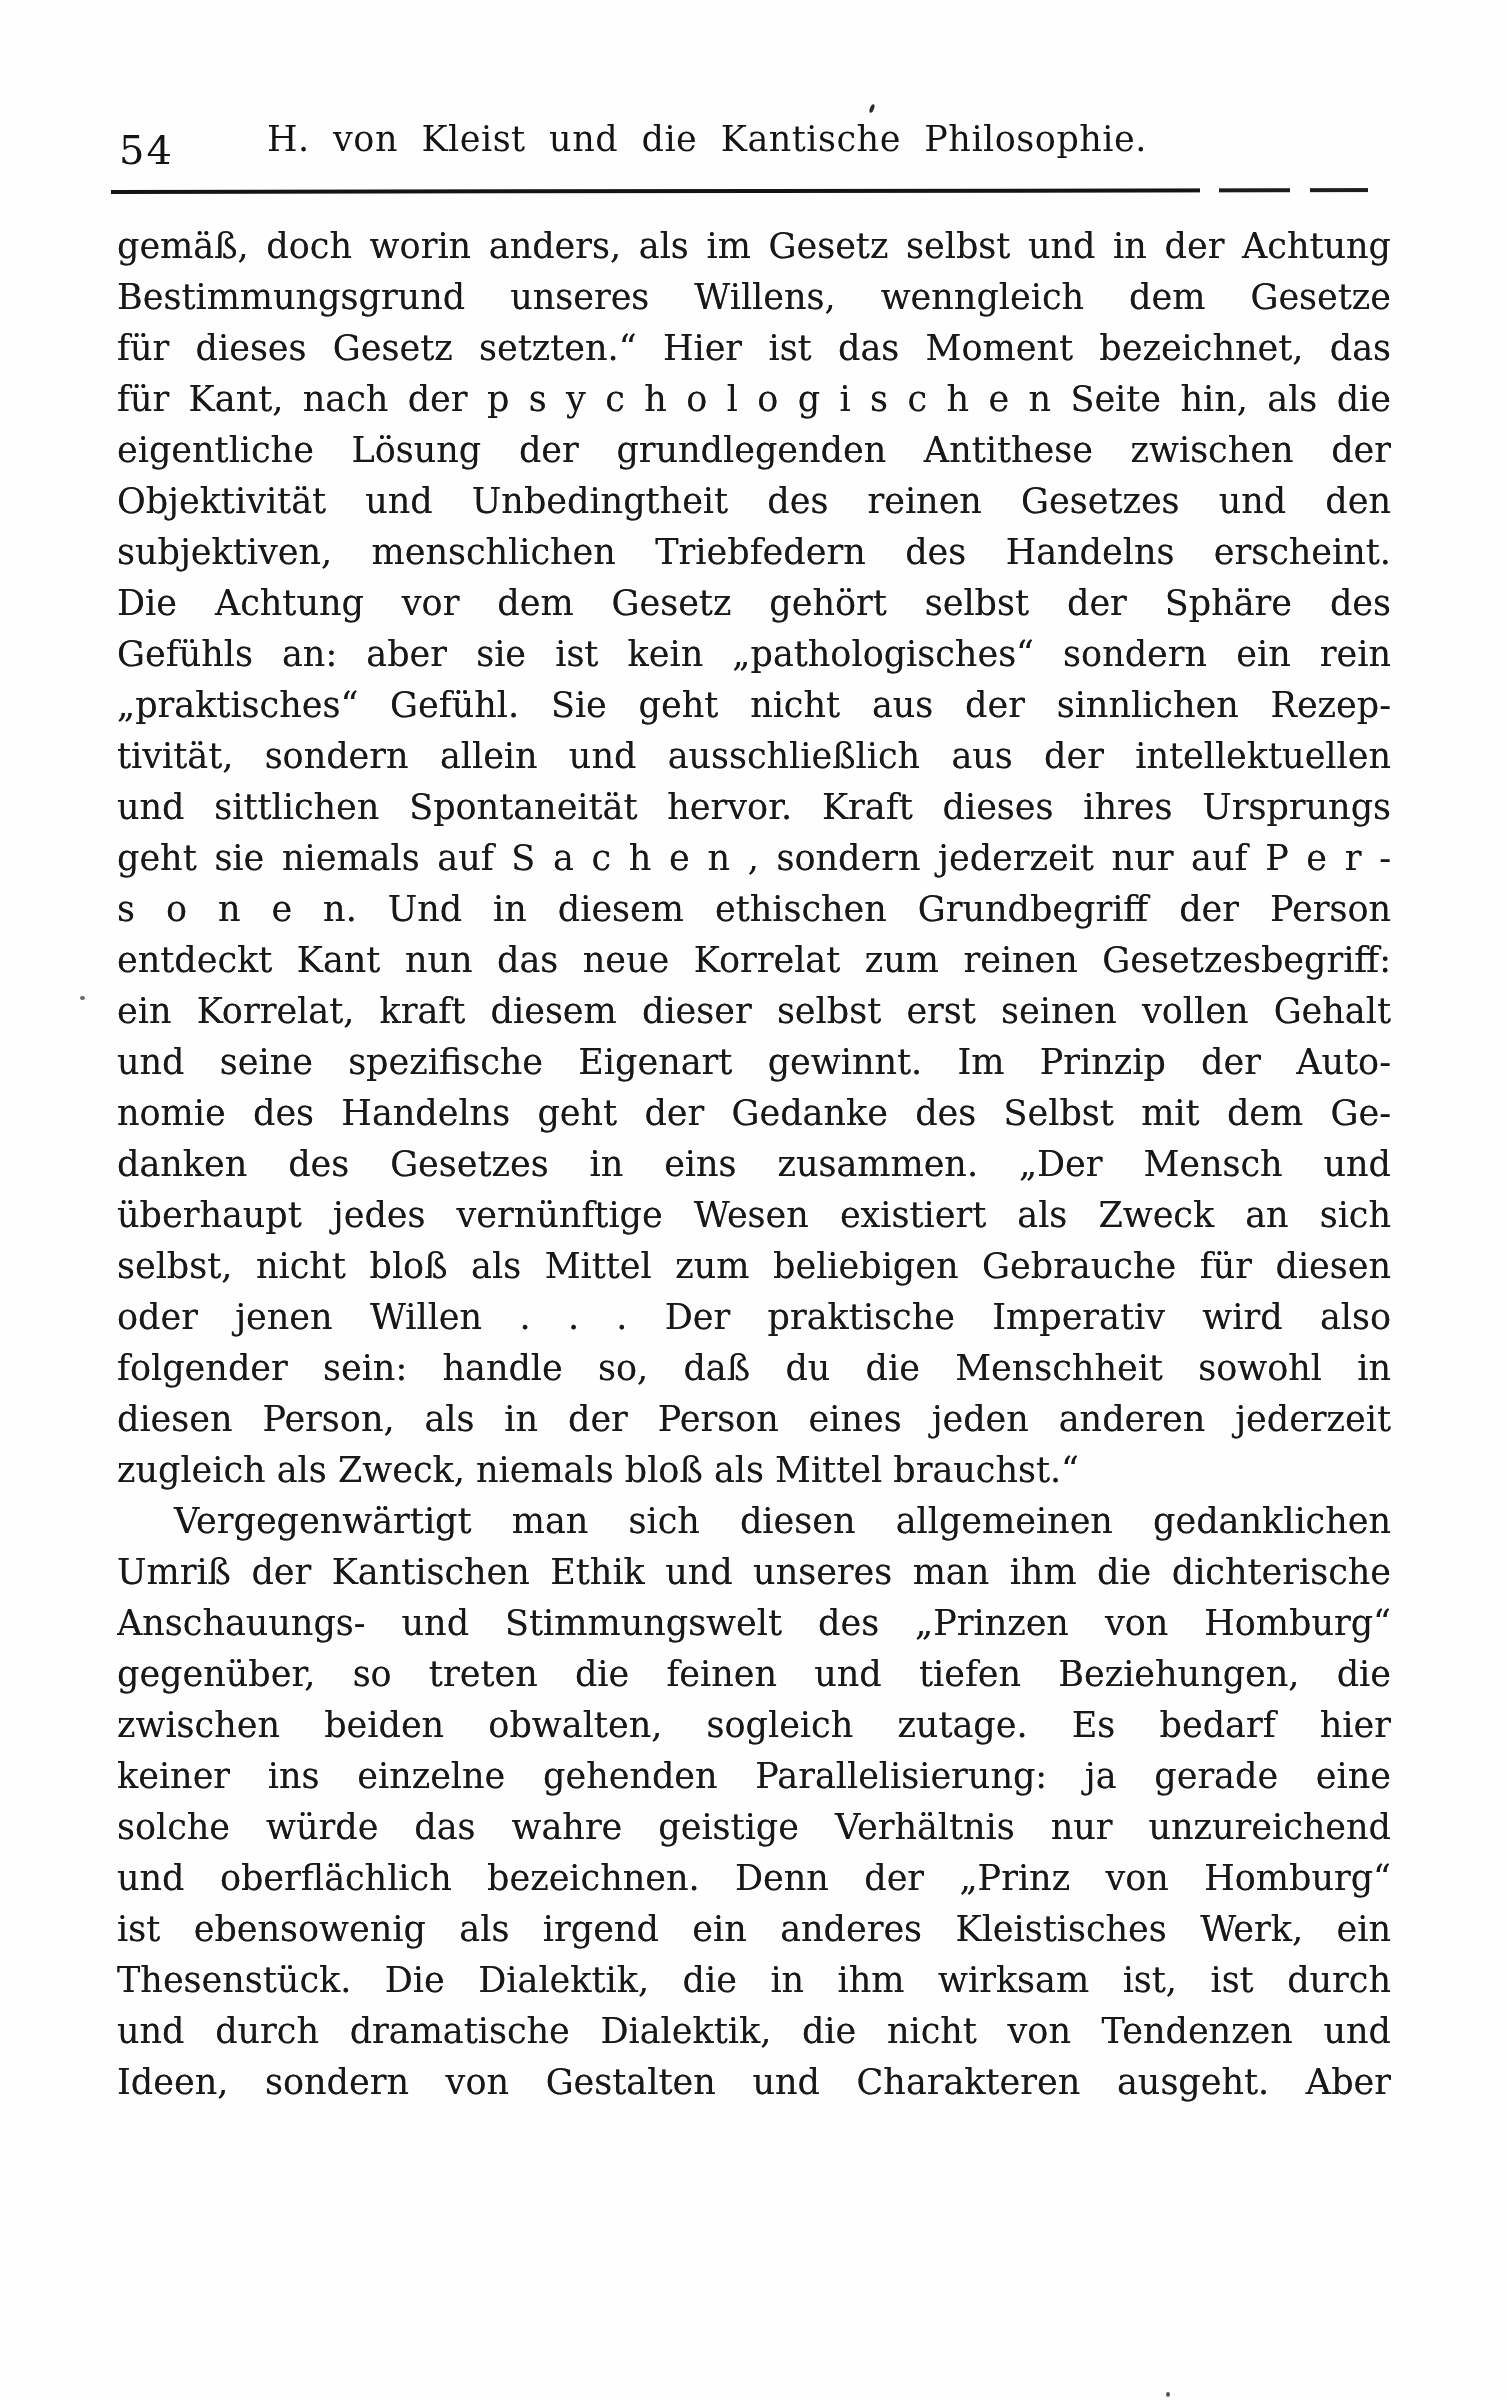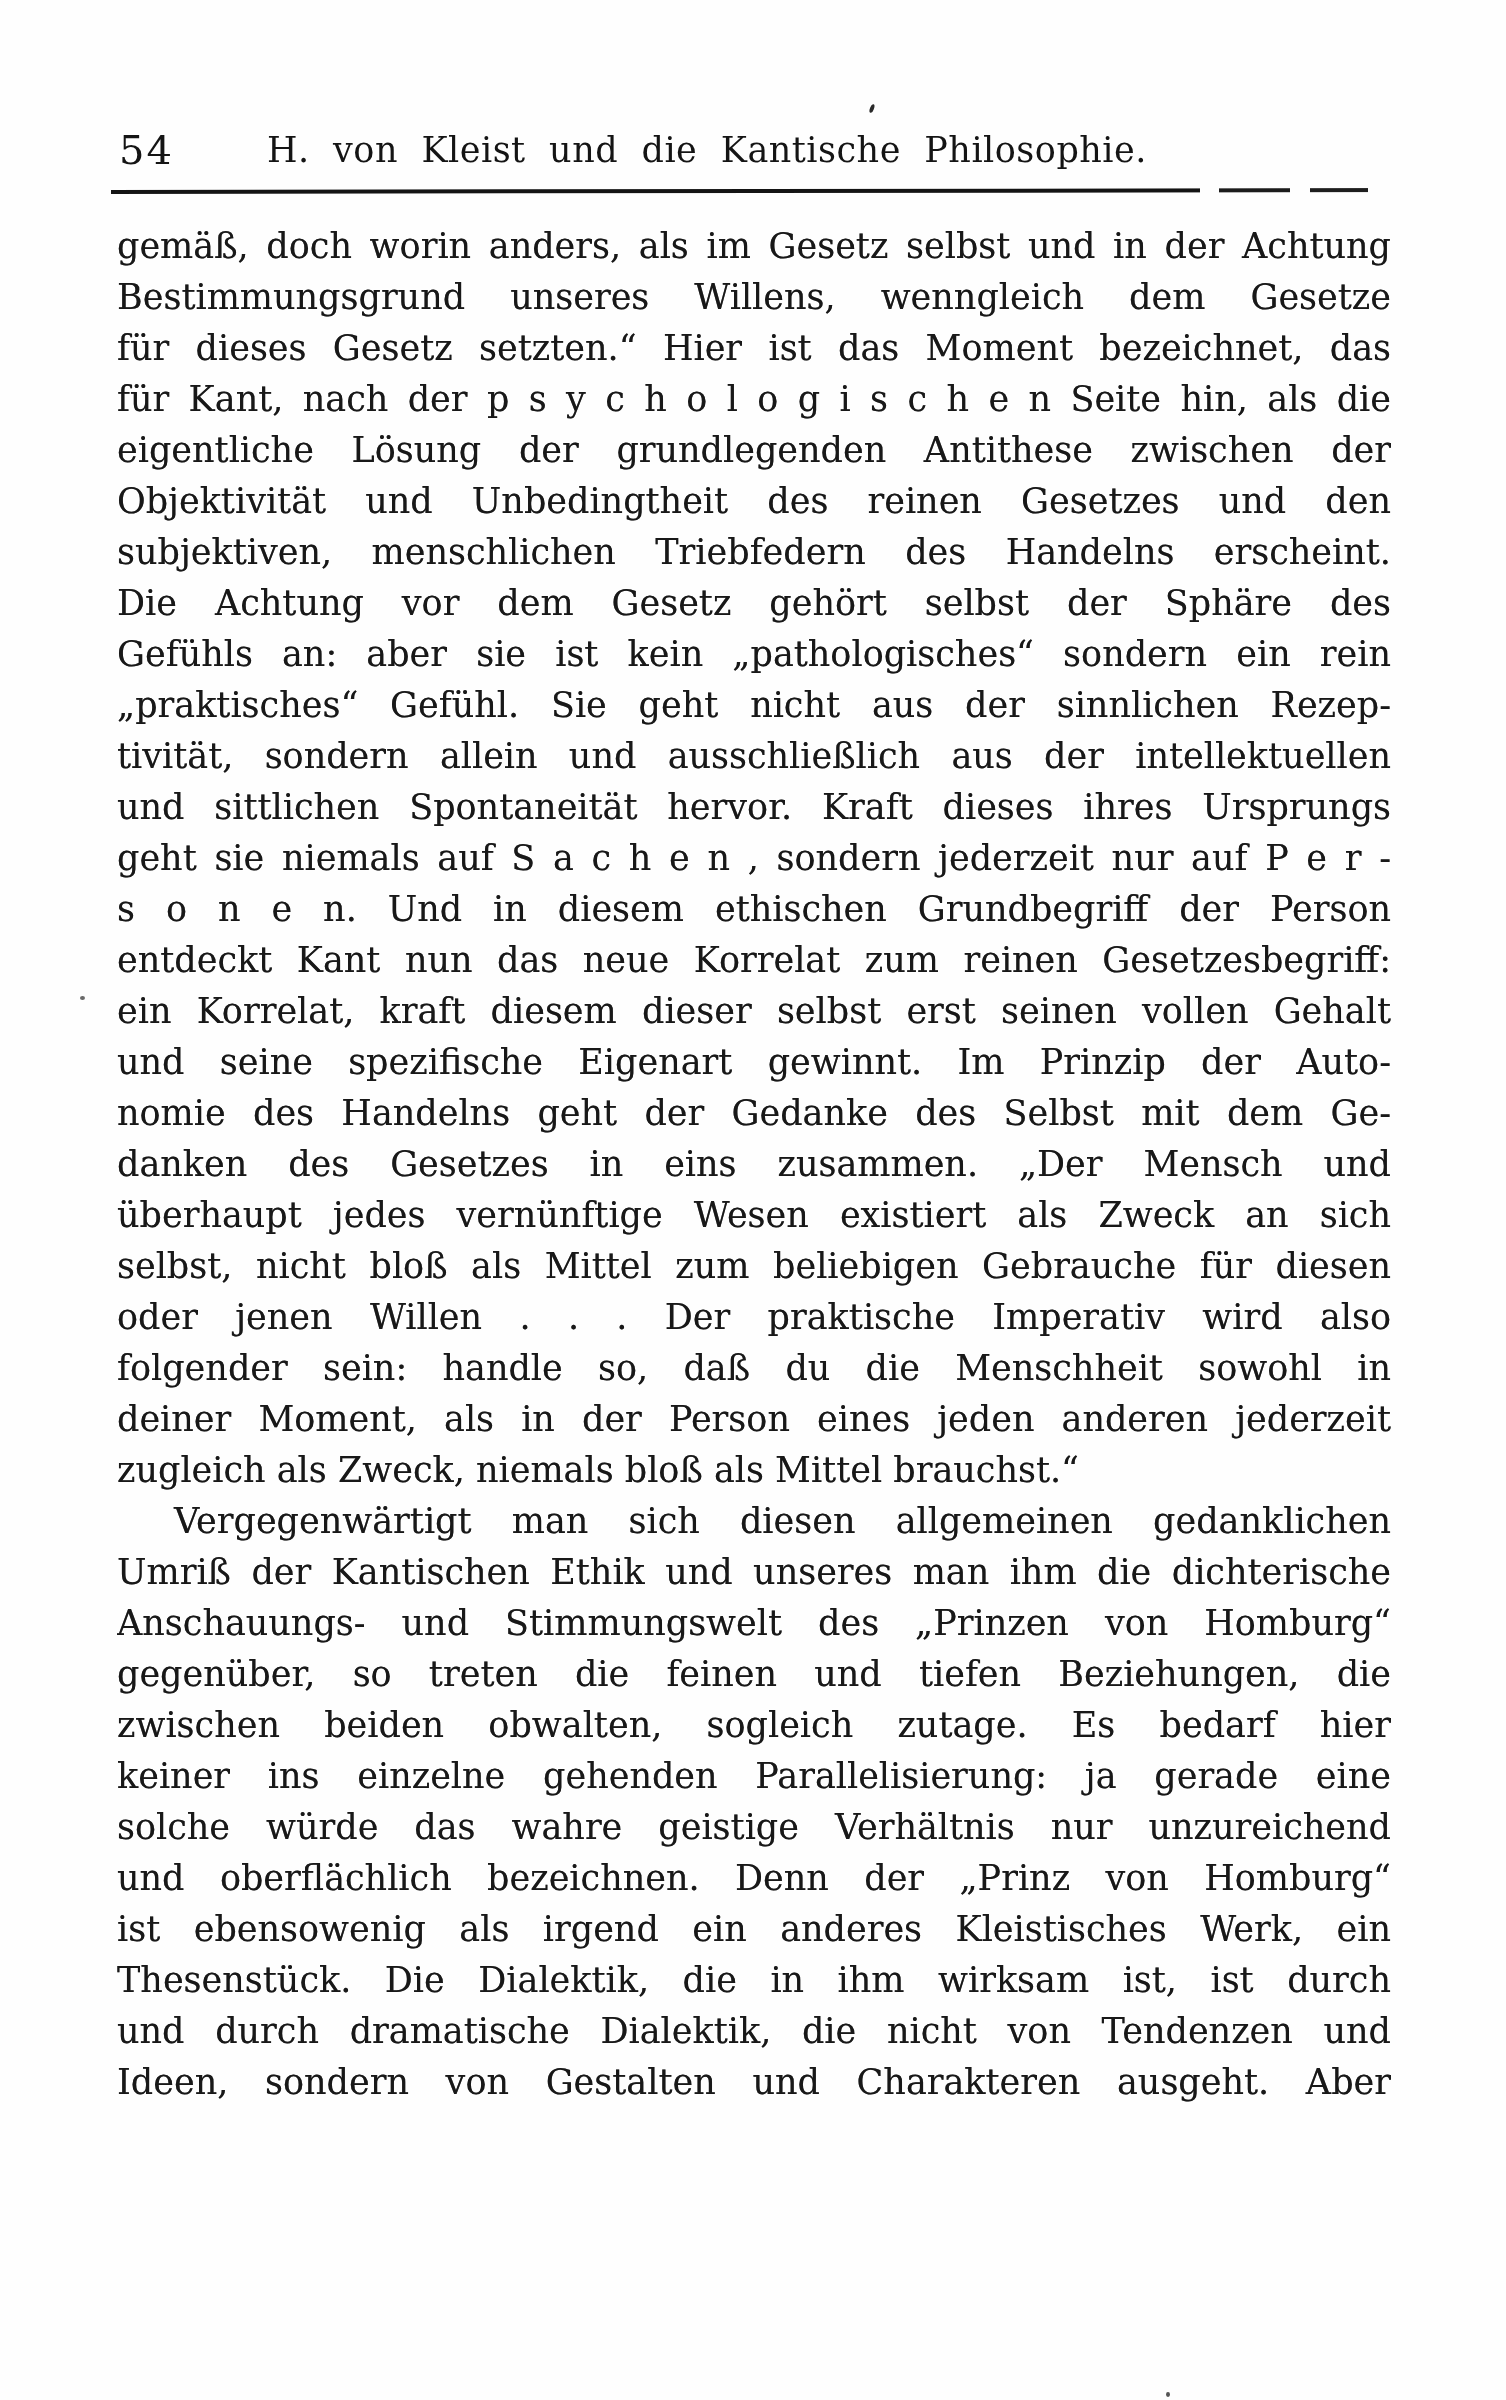--- a/index.html
+++ b/index.html
@@ -23,21 +23,21 @@
     position: absolute;
     left: 119px;
     top: 127px;
     font-size: 40px;
     letter-spacing: 2px;
     color: #141414;
   }
   .running-title {
     position: absolute;
     left: 267px;
-    top: 130px;
+    top: 119px;
     font-size: 35px;
     word-spacing: 11.8px;
     letter-spacing: 0.5px;
     color: #141414;
     white-space: nowrap;
   }
   .header-rule {
     position: absolute;
     left: 111px;
     top: 189px;
@@ -113,21 +113,21 @@
     <div class="line">s o n e n.  Und in diesem ethischen Grundbegriff der Person</div>
     <div class="line">entdeckt Kant nun das neue Korrelat zum reinen Gesetzesbegriff:</div>
     <div class="line">ein Korrelat, kraft diesem dieser selbst erst seinen vollen Gehalt</div>
     <div class="line">und seine spezifische Eigenart gewinnt.  Im Prinzip der Auto-</div>
     <div class="line">nomie des Handelns geht der Gedanke des Selbst mit dem Ge-</div>
     <div class="line">danken des Gesetzes in eins zusammen.  „Der Mensch und</div>
     <div class="line">überhaupt jedes vernünftige Wesen existiert als Zweck an sich</div>
     <div class="line">selbst, nicht bloß als Mittel zum beliebigen Gebrauche für diesen</div>
     <div class="line">oder jenen Willen . . .  Der praktische Imperativ wird also</div>
     <div class="line">folgender sein: handle so, daß du die Menschheit sowohl in</div>
-    <div class="line">deiner Moment, als in der Person eines jeden anderen jederzeit</div>
+    <div class="line">diesen Person, als in der Person eines jeden anderen jederzeit</div>
     <div class="line par-end">zugleich als Zweck, niemals bloß als Mittel brauchst.“</div>
     <div class="line indent">Vergegenwärtigt man sich diesen allgemeinen gedanklichen</div>
     <div class="line">Umriß der Kantischen Ethik und unseres man ihm die dichterische</div>
     <div class="line">Anschauungs- und Stimmungswelt des „Prinzen von Homburg“</div>
     <div class="line">gegenüber, so treten die feinen und tiefen Beziehungen, die</div>
     <div class="line">zwischen beiden obwalten, sogleich zutage.  Es bedarf hier</div>
     <div class="line">keiner ins einzelne gehenden Parallelisierung: ja gerade eine</div>
     <div class="line">solche würde das wahre geistige Verhältnis nur unzureichend</div>
     <div class="line">und oberflächlich bezeichnen.  Denn der „Prinz von Homburg“</div>
     <div class="line">ist ebensowenig als irgend ein anderes Kleistisches Werk, ein</div>

